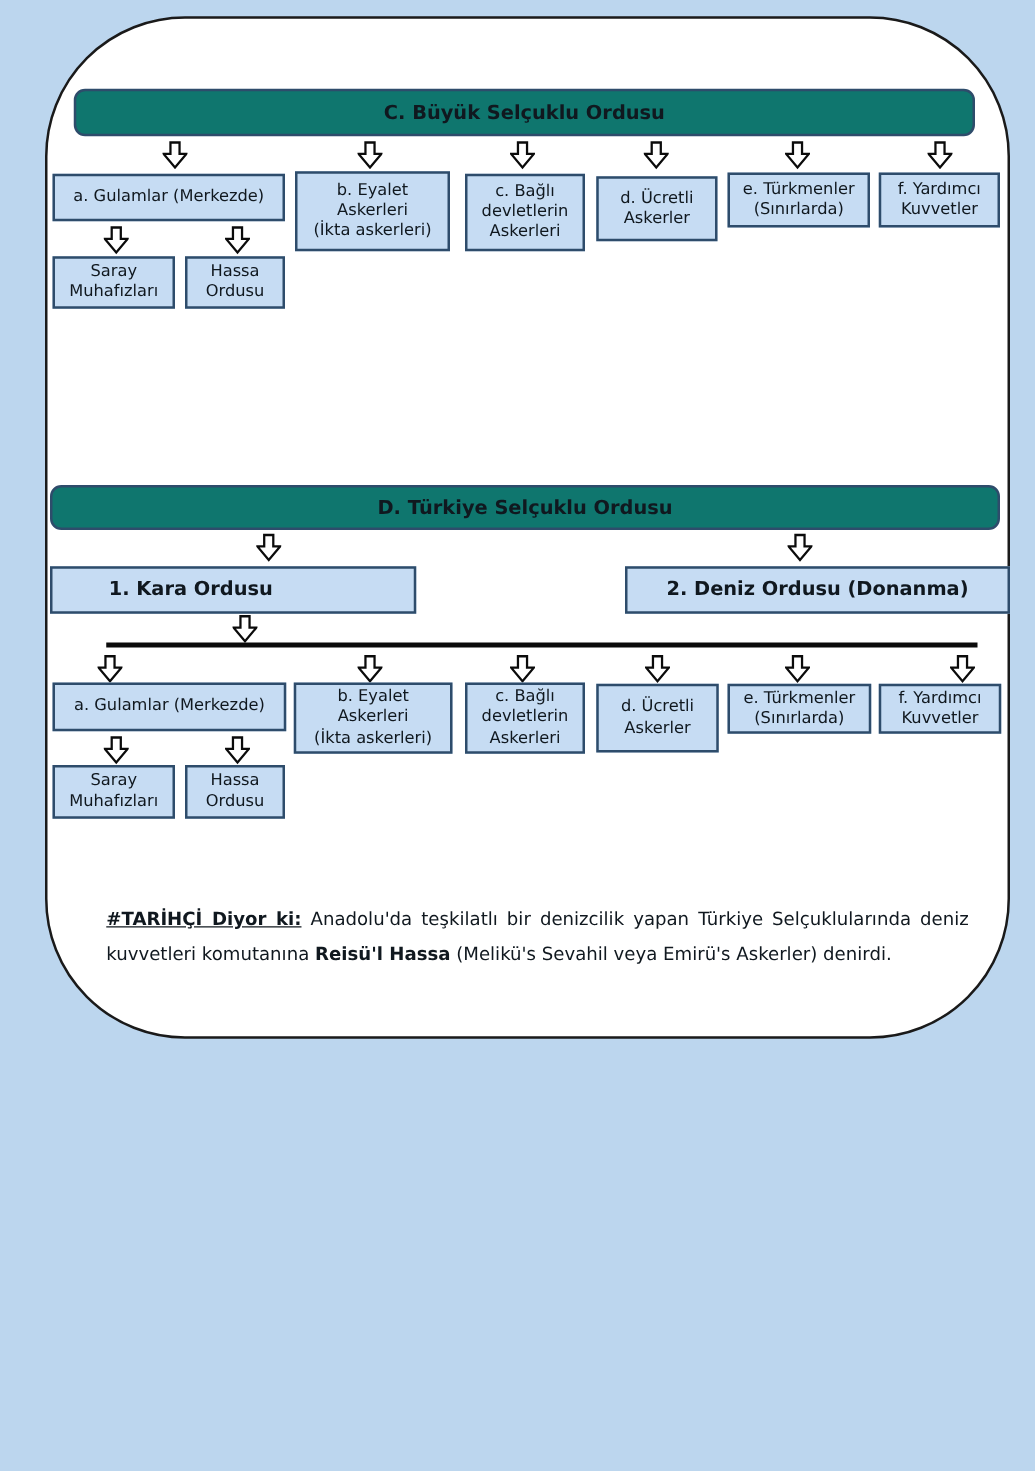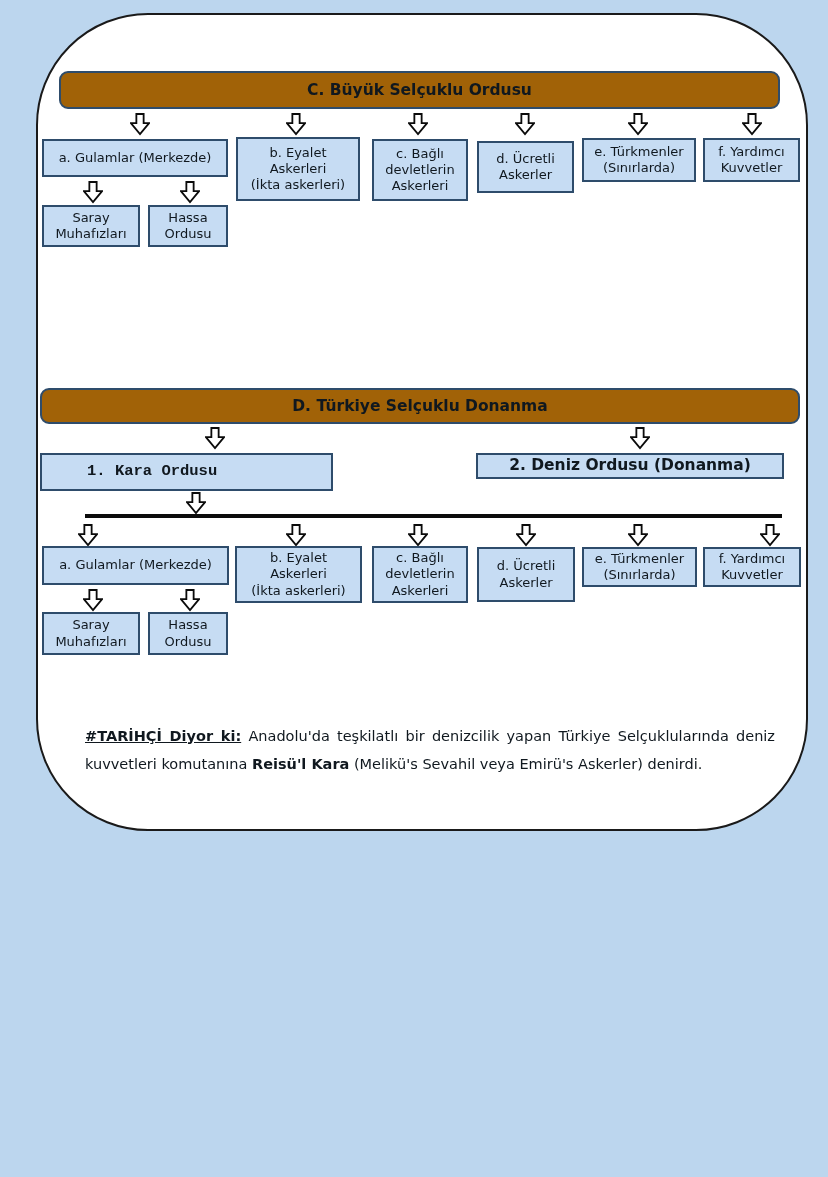--- a/index.html
+++ b/index.html
@@ -18,21 +18,21 @@
   .sheet {
     position: absolute;
     left: 36px; top: 13px;
     width: 772px; height: 818px;
     background: #ffffff;
     border: 2.5px solid #1a1a1a;
     border-radius: 112px;
   }
   .banner {
     position: absolute;
-    background: #a16207;
+    background: #0f766e;
     border: 2px solid #2e4c6b;
     border-radius: 9px;
     display: flex; align-items: center; justify-content: center;
     font-weight: bold;
     font-size: 15.5px;
     color: #10181f;
   }
   .box {
     position: absolute;
     background: #c6dcf3;
@@ -151,38 +151,38 @@
   <div class="box" style="left:42px; top:205px; width:98px; height:42px;">
     <span>Saray
 Muhafızları</span>
   </div>
   <div class="box" style="left:148px; top:205px; width:80px; height:42px;">
     <span>Hassa
 Ordusu</span>
   </div>
 
   <div class="banner" style="left:40px; top:388px; width:760px; height:36px;">
-    <span>D. Türkiye Selçuklu Donanma</span>
+    <span>D. Türkiye Selçuklu Ordusu</span>
   </div>
 
   <div class="arrow" style="left:205px; top:426px;">
       <svg viewBox="0 0 22 24">
         <path d="M7 1 H15 V11 H21 L11 23 L1 11 H7 Z" fill="#ffffff" stroke="#0b0b0b" stroke-width="2"></path>
       </svg>
     </div>
   <div class="arrow" style="left:630px; top:426px;">
       <svg viewBox="0 0 22 24">
         <path d="M7 1 H15 V11 H21 L11 23 L1 11 H7 Z" fill="#ffffff" stroke="#0b0b0b" stroke-width="2"></path>
       </svg>
     </div>
 
-  <div class="box division left-text" style="left:40px; top:453px; width:293px; height:38px;font-family:Liberation Mono, monospace;">
+  <div class="box division left-text" style="left:40px; top:453px; width:293px; height:38px;">
     <span>1. Kara Ordusu</span>
   </div>
-  <div class="box division" style="left:476px; top:453px; width:308px; height:26px;">
+  <div class="box division" style="left:500px; top:453px; width:308px; height:38px;">
     <span>2. Deniz Ordusu (Donanma)</span>
   </div>
 
   <div class="arrow" style="left:186px; top:491px;">
       <svg viewBox="0 0 22 24">
         <path d="M7 1 H15 V11 H21 L11 23 L1 11 H7 Z" fill="#ffffff" stroke="#0b0b0b" stroke-width="2"></path>
       </svg>
     </div>
 
   <div class="hline" style="left:85px; top:514px; width:697px; height:4px;"></div>
@@ -258,15 +258,15 @@
   <div class="box" style="left:42px; top:612px; width:98px; height:43px;">
     <span>Saray
 Muhafızları</span>
   </div>
   <div class="box" style="left:148px; top:612px; width:80px; height:43px;">
     <span>Hassa
 Ordusu</span>
   </div>
 
   <p class="note" style="left:85px; top:722px; width:690px;">
-    <span class="tag">#TARİHÇİ Diyor ki:</span><span> Anadolu'da teşkilatlı bir denizcilik yapan Türkiye Selçuklularında deniz kuvvetleri komutanına </span><span class="bold">Reisü'l Kara</span><span> (Melikü's Sevahil veya Emirü's Askerler) denirdi.</span>
+    <span class="tag">#TARİHÇİ Diyor ki:</span><span> Anadolu'da teşkilatlı bir denizcilik yapan Türkiye Selçuklularında deniz kuvvetleri komutanına </span><span class="bold">Reisü'l Hassa</span><span> (Melikü's Sevahil veya Emirü's Askerler) denirdi.</span>
   </p>
 </div>
 
 </body></html>

